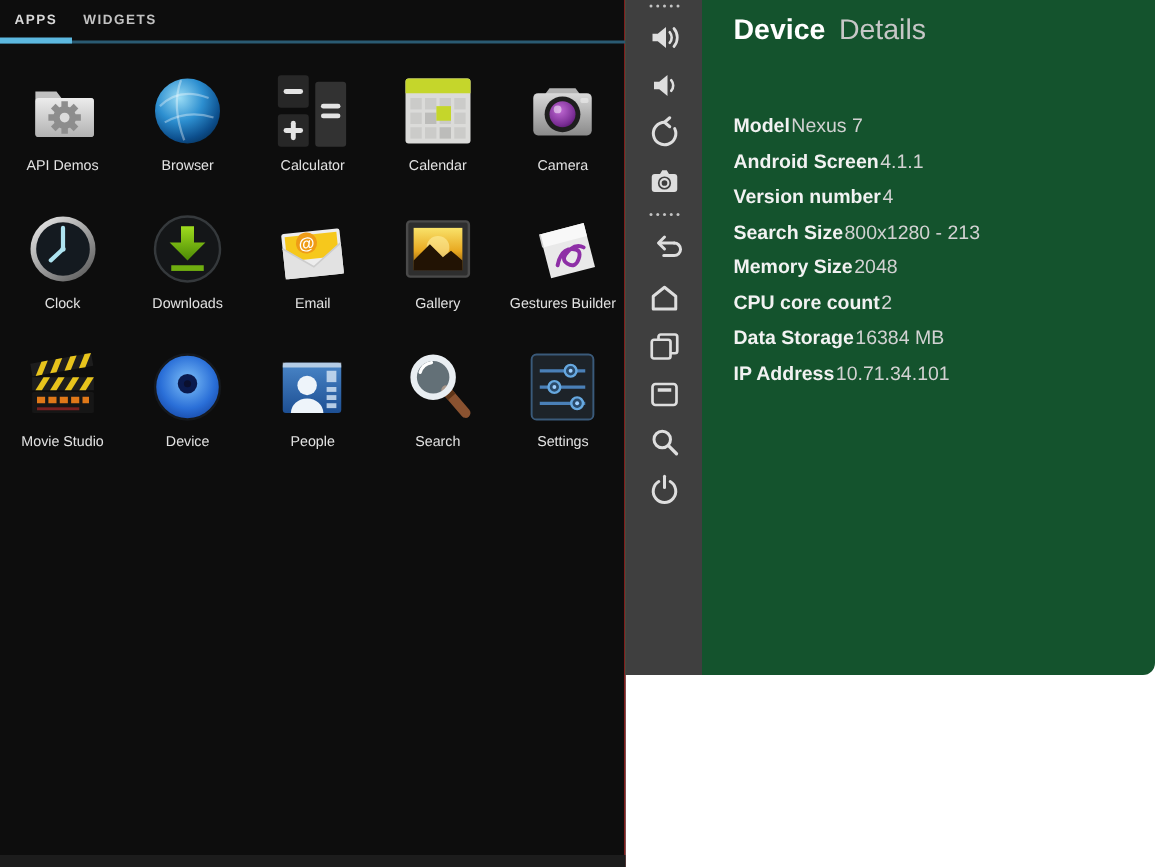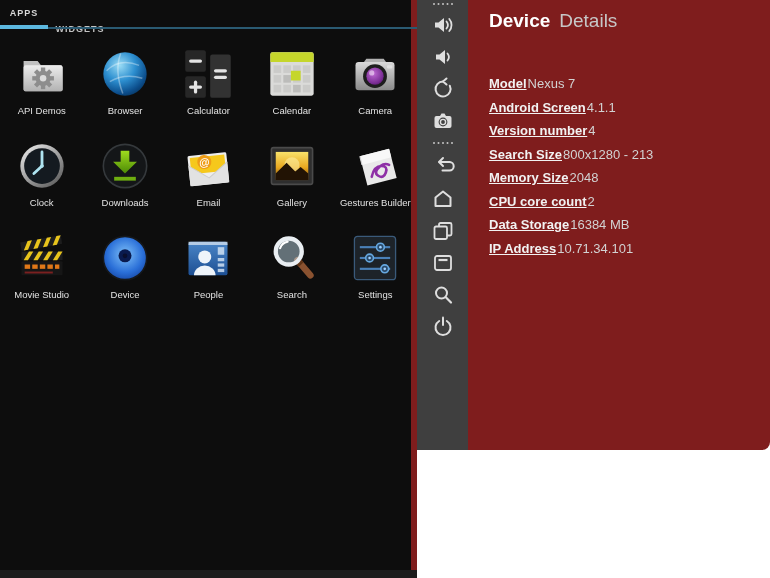--- a/index.html
+++ b/index.html
@@ -2,54 +2,54 @@
 <html><head>
 <meta charset="utf-8">
 <style>
   html,body{margin:0;padding:0;background:#ffffff;}
   *{box-sizing:border-box;}
   .stage{position:relative;width:770px;height:578px;background:#ffffff;overflow:hidden;
          font-family:"Liberation Sans", sans-serif;}
 
   
   .device-screen{position:absolute;left:0;top:0;width:417px;height:578px;background:#0d0d0d;
-                 border-right:6px solid #7f1d1d;}
+                 border-right:1px solid #7f1d1d;}
   .tabbar{position:absolute;left:0;top:0;width:417px;height:30px;display:flex;}
   .tab{height:26px;line-height:26px;text-align:center;font-size:9px;font-weight:bold;
        letter-spacing:1px;color:#d8d8d8;cursor:default;}
   .tab.apps{width:48px;}
-  .tab.widgets{width:64px;color:#c2c2c2;margin-top:16px;}
+  .tab.widgets{width:64px;color:#c2c2c2;}
   .tab-underline-full{position:absolute;left:0;bottom:1px;width:417px;height:2px;background:#2a5a72;}
   .tab-indicator{position:absolute;left:0;bottom:1px;width:48px;height:4px;background:#5cb8df;}
 
   .app-grid{position:absolute;left:0;top:40px;width:417px;display:grid;
             grid-template-columns:repeat(5,83.4px);grid-auto-rows:92px;}
   .app-cell{display:flex;flex-direction:column;align-items:center;padding-top:8px;cursor:default;}
   .app-icon{width:52px;height:52px;}
   .app-icon svg{width:52px;height:52px;display:block;}
   .app-label{margin-top:5px;font-size:9.5px;color:#e2e2e2;white-space:nowrap;}
 
   .nav-strip{position:absolute;left:0;bottom:0;width:417px;height:8px;background:#1c1c1c;}
 
   
-  .side-panel{position:absolute;left:417px;top:0;width:353px;height:450px;background:#7f1d1d;
+  .side-panel{position:absolute;left:417px;top:0;width:353px;height:450px;background:#14532d;
               border-radius:0 0 8px 0;overflow:hidden;}
   .emu-toolbar{position:absolute;left:0;top:0;width:51px;height:450px;background:#3f3f3f;}
   .tb-icon{position:absolute;left:13.5px;width:24px;height:24px;}
   .tb-icon svg{width:24px;height:24px;display:block;}
   .tb-dots{position:absolute;left:13.5px;width:24px;height:8px;}
   .tb-dots svg{width:24px;height:8px;display:block;}
 
   .details{position:absolute;left:51px;top:0;width:302px;height:450px;}
   .details-title{position:absolute;left:21px;top:10px;font-size:19px;color:#f5f5f5;}
   .details-title .t-bold{font-weight:bold;color:#ffffff;}
   .details-title .t-light{font-weight:normal;color:#c7c7c7;margin-left:9px;}
   .detail-rows{position:absolute;left:21px;top:72px;right:10px;}
   .detail-row{height:23.5px;line-height:23.5px;font-size:13px;white-space:nowrap;}
-  .dl{font-weight:bold;color:#f2f2f2;text-decoration:underline;}
+  .dl{font-weight:bold;color:#f2f2f2;}
   .dv{color:#d2d2d2;margin-left:1px;}
 </style>
 </head>
 <body>
 
 <div class="stage">
 
   <div class="device-screen">
 
     <div class="tabbar">

